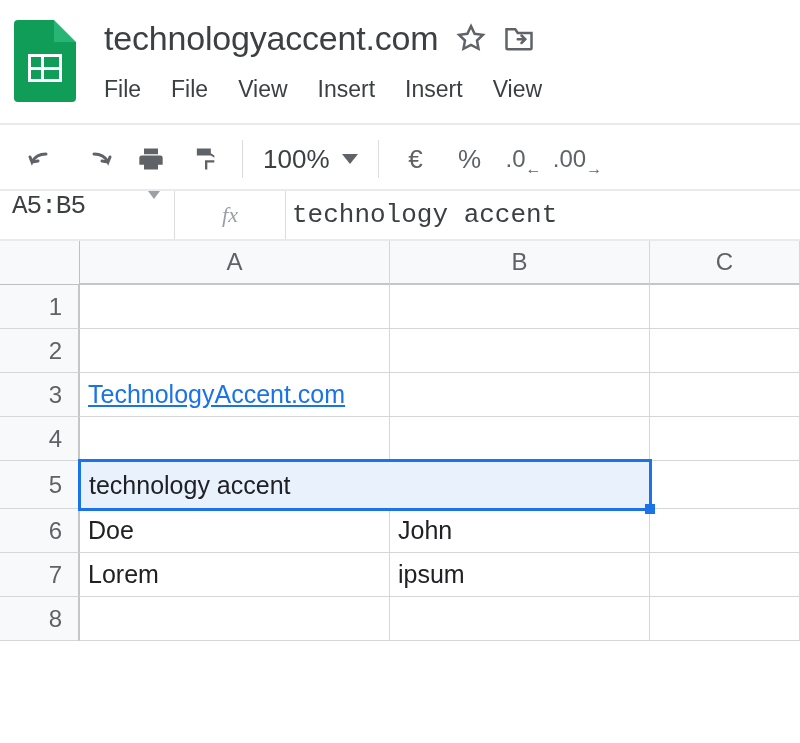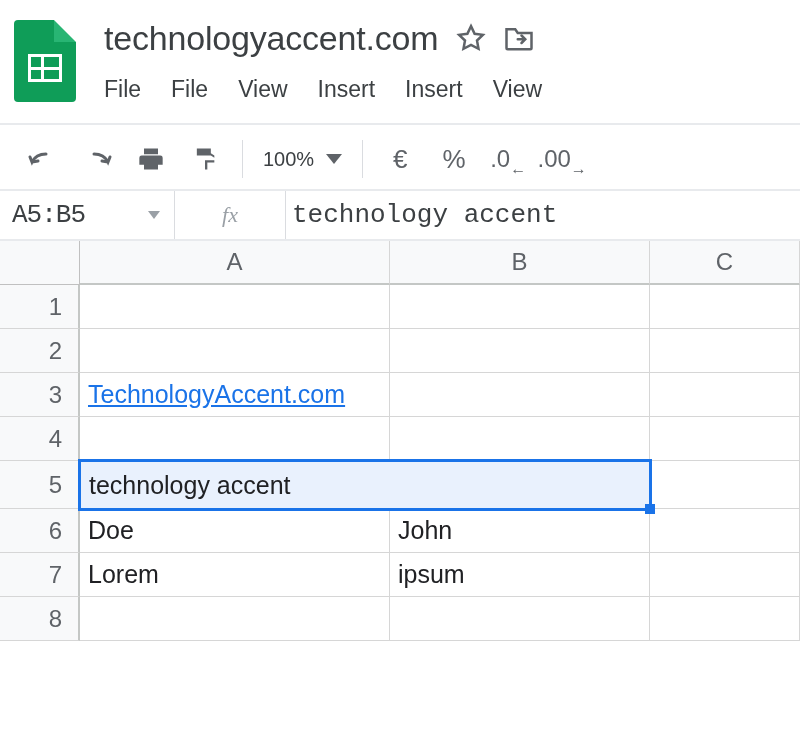--- a/index.html
+++ b/index.html
@@ -115,21 +115,21 @@
   .divider {
     width: 1px;
     height: 38px;
     background: #dadce0;
     margin: 0 10px;
   }
   .zoom {
     display: flex;
     align-items: center;
     gap: 12px;
-    font-size: 20px;
+    font-size: 26px;
     color: #3c4043;
     padding: 0 10px;
     cursor: pointer;
   }
   .caret-down {
     width: 0; height: 0;
     border-left: 8px solid transparent;
     border-right: 8px solid transparent;
     border-top: 10px solid #5f6368;
   }
@@ -151,21 +151,20 @@
     align-items: stretch;
     border-top: 2px solid #e8eaed;
     border-bottom: 2px solid #e8eaed;
     height: 52px;
     font-size: 26px;
     color: #3c4043;
   }
   .name-box {
     width: 174px;
     display: flex;
-    align-items: center;
     padding-left: 12px;
     gap: 10px;
     font-family: "Courier New", Consolas, monospace;
     letter-spacing: -1px;
   }
   .name-box .caret-down {
     border-left-width: 6px;
     border-right-width: 6px;
     border-top-width: 8px;
     margin-left: auto;

